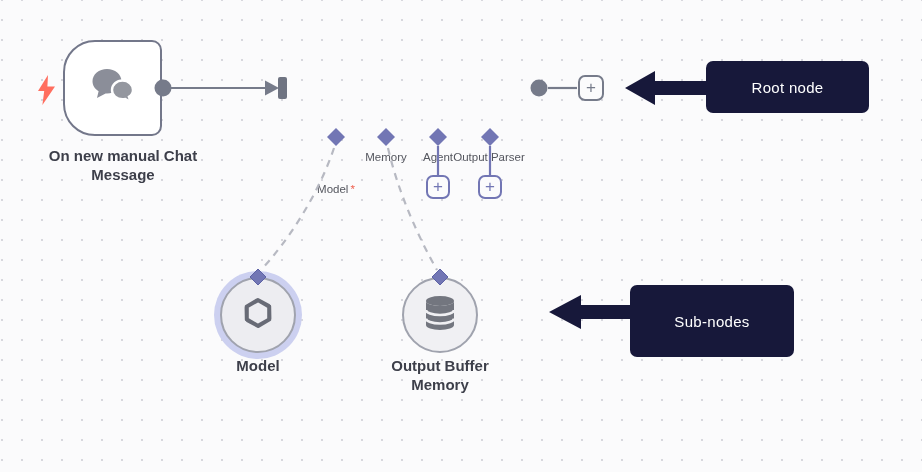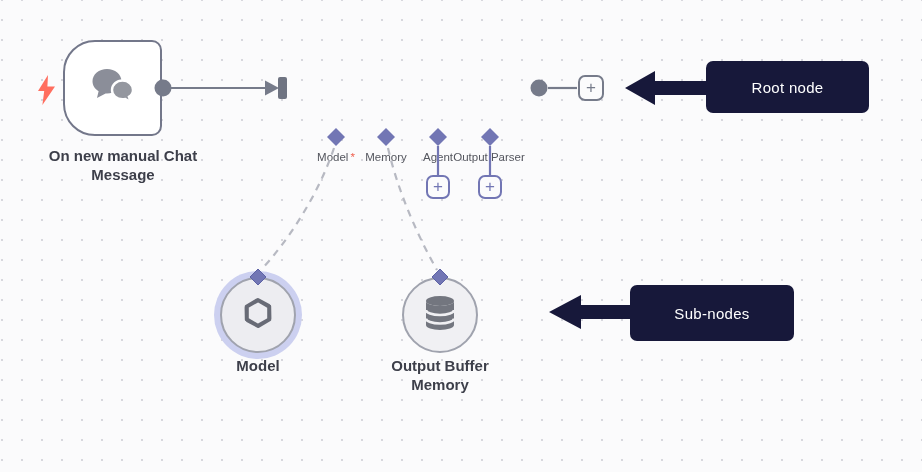--- a/index.html
+++ b/index.html
@@ -58,21 +58,21 @@
     font-size:11.5px;color:#54565e;white-space:nowrap;
   }
   .required-star{color:#ef604e;margin-left:2px;}
   
   .badge{
     position:absolute;background:#17183a;border-radius:7px;color:#fff;
     display:flex;align-items:center;justify-content:center;
     font-size:15px;font-weight:500;letter-spacing:.3px;
   }
   .badge-root{left:706px;top:61px;width:163px;height:52px;}
-  .badge-sub{left:630px;top:285px;width:164px;height:56px;}
+  .badge-sub{left:630px;top:285px;width:164px;height:72px;}
 </style>
 </head>
 <body>
 
 <div class="canvas">
 
   <div class="trigger-node">
     <span>
       <svg width="46" height="40" viewBox="0 0 46 40">
         <path fill="#8b8e99" d="M17,3 C9,3 2.5,8.4 2.5,15.2 c0,4.1 2.4,7.8 6.1,10 L7,32 l8.6,-4.6 c0.5,0.05 1,0.08 1.4,0.08 8,0 14.5,-5.4 14.5,-12.2 C31.5,8.4 25,3 17,3 Z"></path>
@@ -88,21 +88,21 @@
   <div class="node-label trigger-label">
     <div>On new manual Chat</div>
     <div>Message</div>
   </div>
 
 
   <div class="plus-btn plus-gray">
     <span>+</span>
   </div>
 
-  <span class="port-label" style="left:336px;"><span>Model</span><span class="required-star">*</span></span>
+  <span class="port-label" style="left:336px;margin-top:32px;"><span>Model</span><span class="required-star">*</span></span>
   <span class="port-label" style="left:386px;">Memory</span>
   <span class="port-label" style="left:438px;">Agent</span>
   <span class="port-label" style="left:489px;">Output Parser</span>
 
   <div class="plus-btn plus-purple plus-tool">
     <span>+</span>
   </div>
   <div class="plus-btn plus-purple plus-parser">
     <span>+</span>
   </div>

